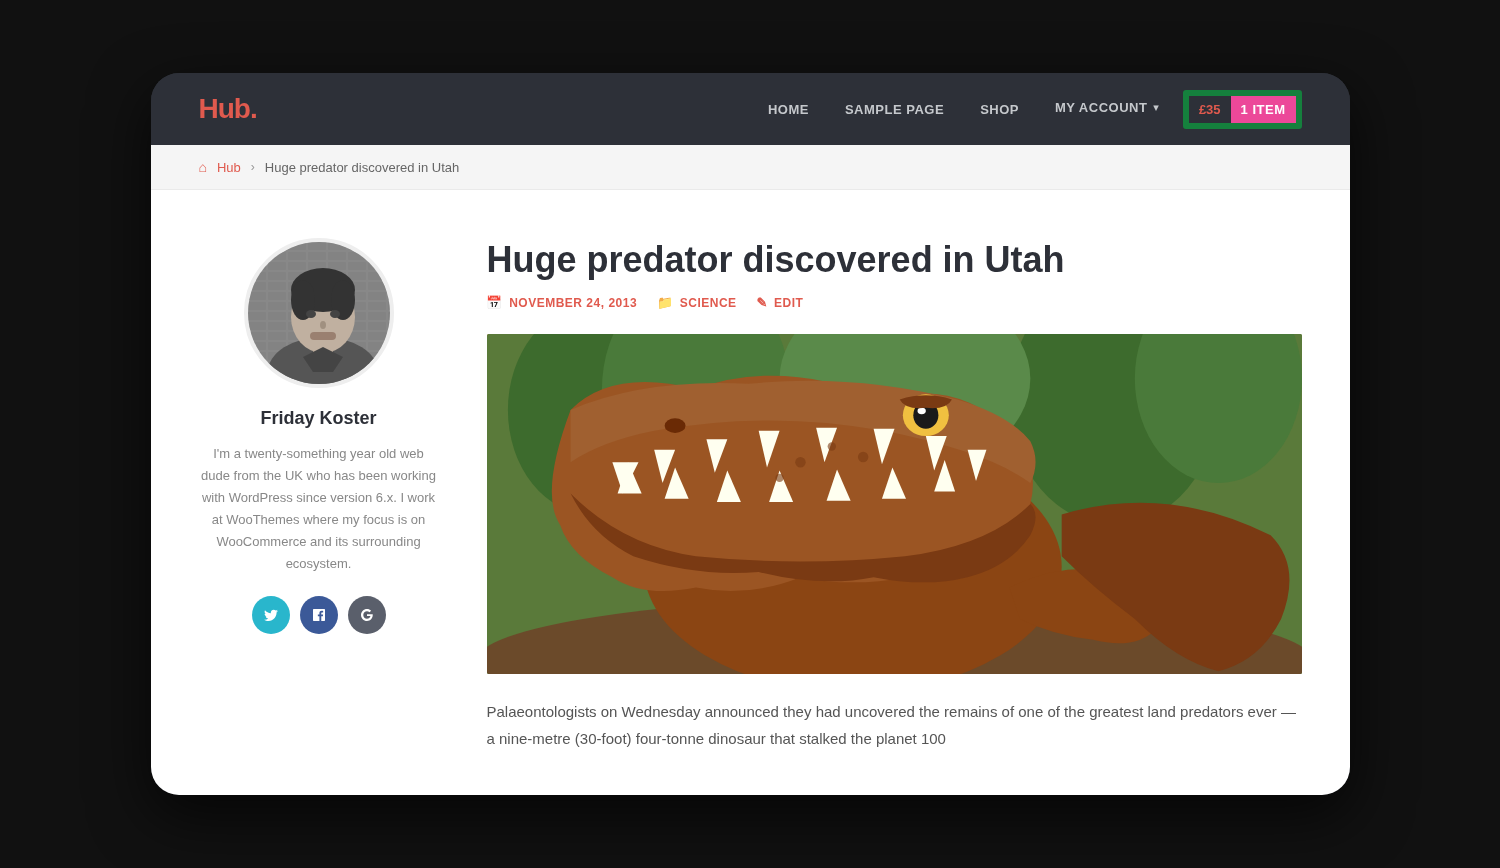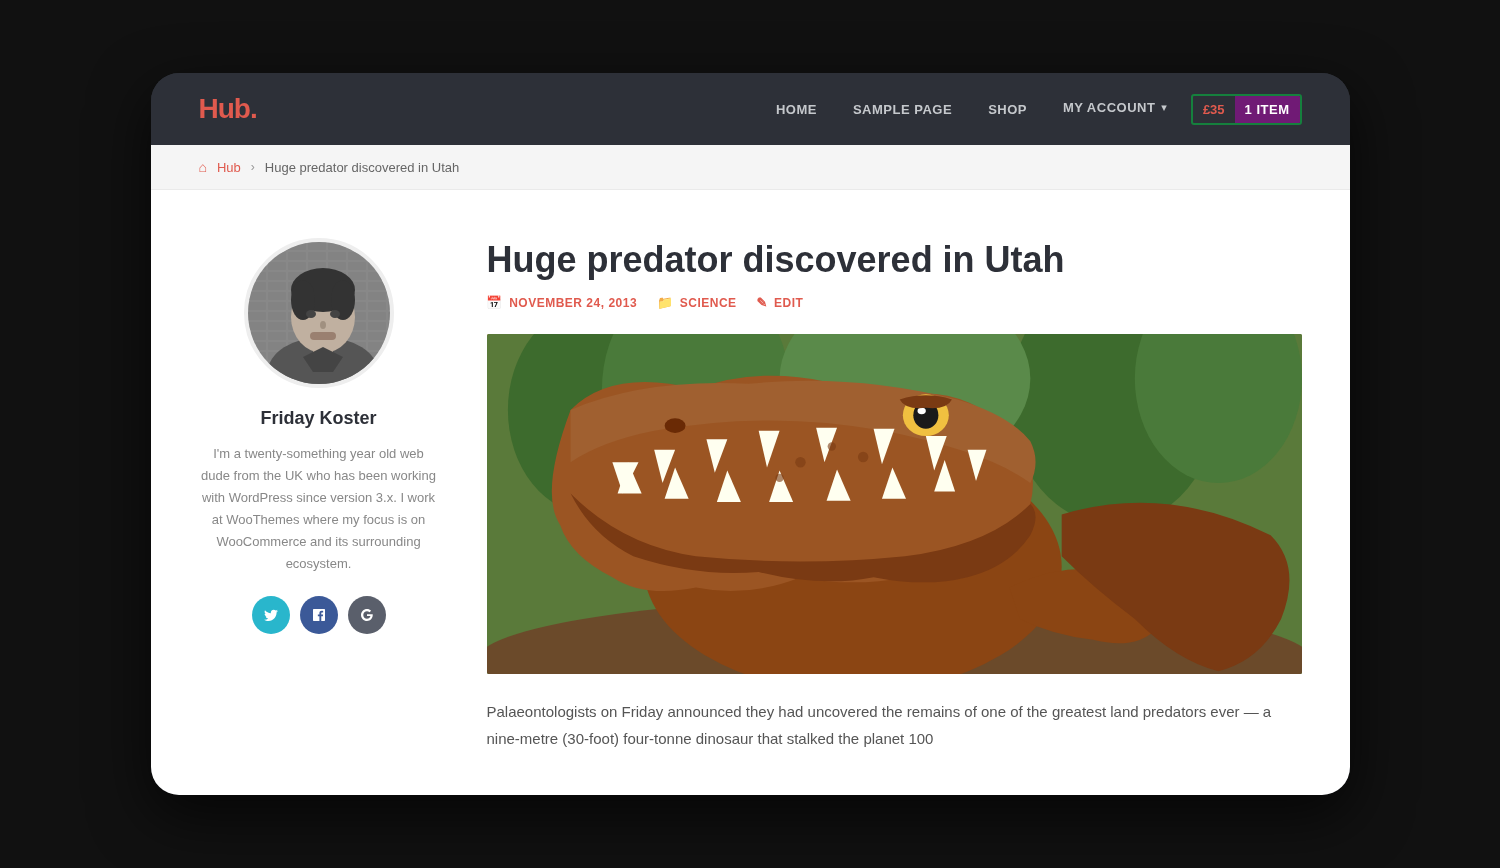--- a/index.html
+++ b/index.html
@@ -78,34 +78,34 @@
       color: #c5c8cc;
       font-size: 11px;
     }
 
     .cart-btn {
       display: flex;
       align-items: center;
       margin-left: 24px;
       border-radius: 3px;
       overflow: hidden;
-      border: 2px solid #15803d;
+      border: 6px solid #15803d;
       cursor: pointer;
     }
 
     .cart-price {
       background: transparent;
       color: #e05a4e;
       padding: 6px 10px;
       font-size: 13px;
       font-weight: 700;
     }
 
     .cart-items {
-      background: #701a75;
+      background: #ec4899;
       color: #fff;
       padding: 6px 10px;
       font-size: 13px;
       font-weight: 700;
       letter-spacing: 0.5px;
       text-transform: uppercase;
     }
 
     
     .content-wrapper {
@@ -332,21 +332,21 @@
 
             <polygon points="55,115 75,105 95,115 85,130 65,130" fill="#444"></polygon>
             <defs>
               <pattern id="bricks" width="20" height="10" patternUnits="userSpaceOnUse">
                 <rect width="18" height="8" fill="#777" rx="1"></rect>
               </pattern>
             </defs>
           </svg>
         </div>
         <div class="author-name">Friday Koster</div>
-        <p class="author-bio">I'm a twenty-something year old web dude from the UK who has been working with WordPress since version 3.x. I work at WooThemes where my focus is on WooCommerce and its surrounding ecosystem.</p>
+        <p class="author-bio">I'm a twenty-something year old web dude from the UK who has been working with WordPress since version 6.x. I work at WooThemes where my focus is on WooCommerce and its surrounding ecosystem.</p>
 
         <div class="social-links">
           <a href="#" class="social-btn social-twitter">
             <svg width="16" height="16" viewBox="0 0 24 24" fill="white">
               <path d="M22.46 6c-.77.35-1.6.58-2.46.69.88-.53 1.56-1.37 1.88-2.38-.83.5-1.75.85-2.72 1.05C18.37 4.5 17.26 4 16 4c-2.35 0-4.27 1.92-4.27 4.29 0 .34.04.67.11.98C8.28 9.09 5.11 7.38 3 4.79c-.37.63-.58 1.37-.58 2.15 0 1.49.75 2.81 1.91 3.56-.71 0-1.37-.2-1.95-.5v.03c0 2.08 1.48 3.82 3.44 4.21a4.22 4.22 0 0 1-1.93.07 4.28 4.28 0 0 0 4 2.98 8.521 8.521 0 0 1-5.33 1.84c-.34 0-.68-.02-1.02-.06C3.44 20.29 5.7 21 8.12 21 16 21 20.33 14.46 20.33 8.79c0-.19 0-.37-.01-.56.84-.6 1.56-1.36 2.14-2.23z"></path>
             </svg>
           </a>
           <a href="#" class="social-btn social-facebook">
             <svg width="16" height="16" viewBox="0 0 24 24" fill="white">
               <path d="M20 3H4a1 1 0 0 0-1 1v16a1 1 0 0 0 1 1h8.615v-6.96h-2.338v-2.725h2.338v-2c0-2.325 1.42-3.592 3.5-3.592.699-.002 1.399.034 2.095.107v2.42h-1.435c-1.128 0-1.348.538-1.348 1.325v1.735h2.697l-.35 2.725h-2.348V21H20a1 1 0 0 0 1-1V4a1 1 0 0 0-1-1z"></path>
@@ -430,18 +430,18 @@
             <circle cx="280" cy="145" r="4" fill="#7a3a13" opacity="0.6"></circle>
 
             <path d="M 500 250 Q 560 220 620 240 Q 650 260 640 290 Q 620 310 580 300 Q 540 295 510 280 Z" fill="#8B4513"></path>
             <path d="M 620 240 L 640 220 L 660 250" stroke="#6a3010" stroke-width="3" fill="none"></path>
             <path d="M 630 238 L 655 215 L 670 248" stroke="#6a3010" stroke-width="3" fill="none"></path>
 
             <path d="M 550 180 Q 650 150 750 200 Q 780 230 760 280 Q 740 320 700 330 Q 660 320 620 280 Q 580 250 550 220 Z" fill="#7a3a13"></path>
           </svg>
         </div>
 
-        <p class="article-excerpt">Palaeontologists on Friday announced they had uncovered the remains of one of the greatest land predators ever — a nine-metre (30-foot) four-tonne dinosaur that stalked the planet 100</p>
+        <p class="article-excerpt">Palaeontologists on Wednesday announced they had uncovered the remains of one of the greatest land predators ever — a nine-metre (30-foot) four-tonne dinosaur that stalked the planet 100</p>
       </article>
 
     </div>
   </div>
 </div>
 
 </body></html>

